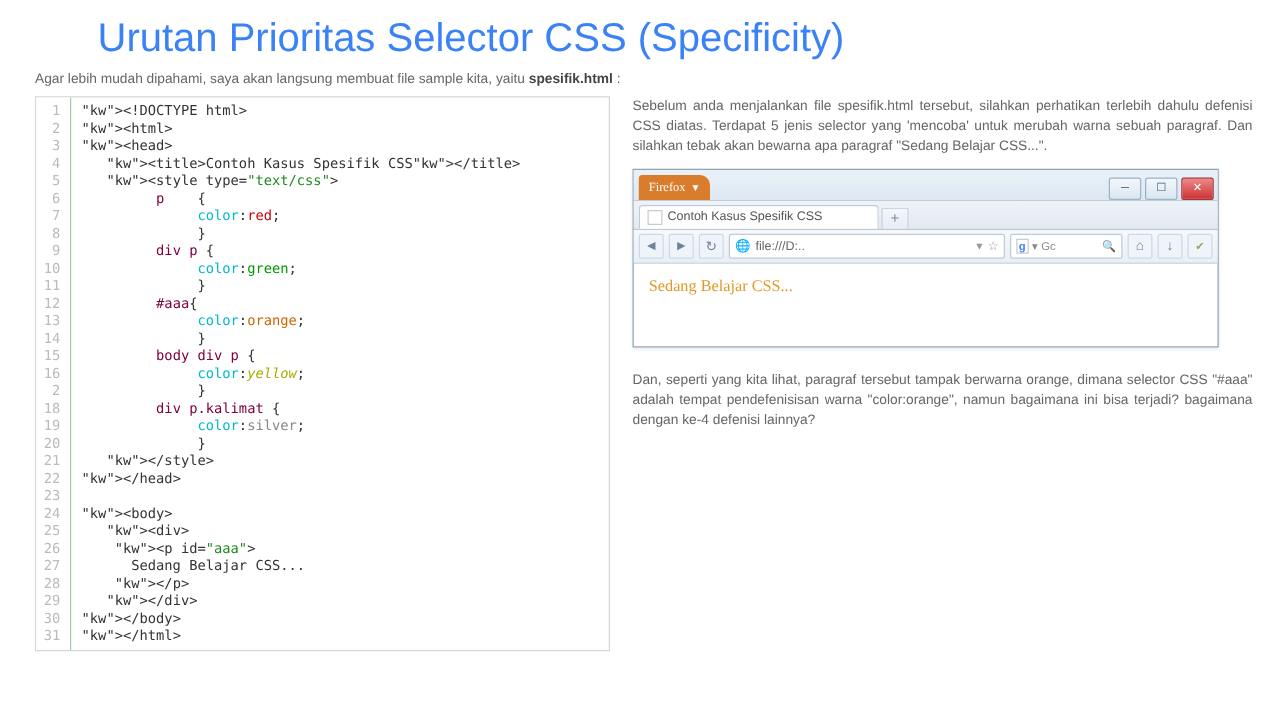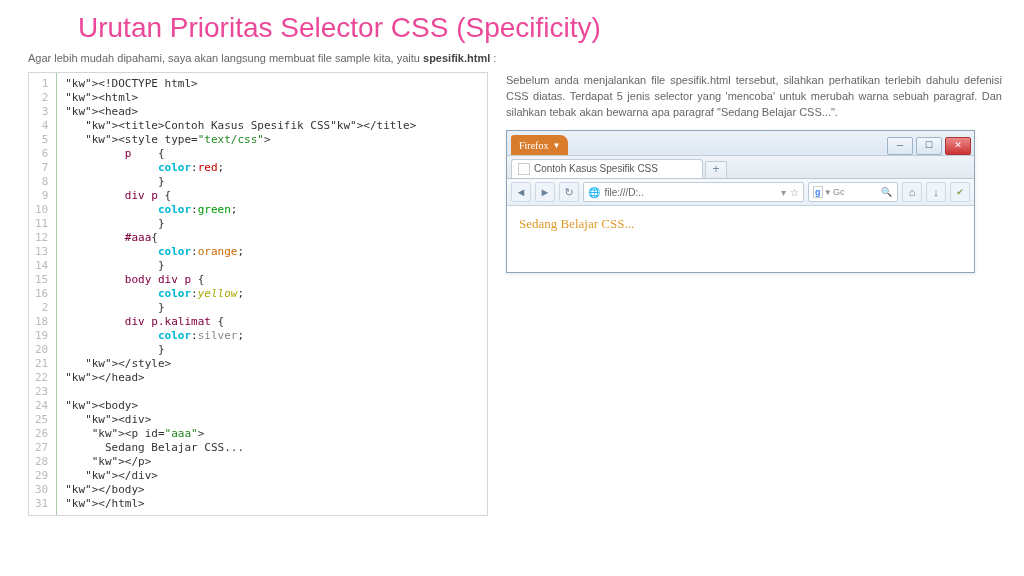--- a/index.html
+++ b/index.html
@@ -7,24 +7,24 @@
     padding: 0;
     font-family: "Segoe UI", Arial, sans-serif;
     background: #fff;
     color: #333;
     width: 1024px;
     height: 576px;
     overflow: hidden;
     font-size: 11px;
   }
   .title {
-    font-size: 28px;
+    font-size: 32px;
     font-weight: 400;
     padding: 12px 0 8px 78px;
-    color: #ec4899;
+    color: #3b82f6;
   }
   .intro {
     padding: 0 16px 8px 28px;
     color: #666;
     font-size: 11px;
   }
   .intro b { font-weight: bold; color: #444; }
 
   .cols {
     display: flex;
@@ -49,21 +49,21 @@
     text-align: right;
     padding: 4px 8px 4px 6px;
     border-right: 1px solid #a6ceae;
     user-select: none;
   }
   .gutter div { height: 14px; }
   .src { padding: 4px 8px; white-space: pre; color: #333; }
   .src .line { height: 14px; }
   .str { color: #282; }
   .sel { color: #800040; }
-  .prop { color: #00b8d4; font-weight: bold; }
+  .prop { color: #00b8d4; }
   .valred { color: #c00; }
   .valgrn { color: #090; }
   .valorg { color: #c60; }
   .valylw { color: #aa0; font-style: italic; }
   .valslv { color: #888; margin-top: 32px; }
 
   
   .para { color: #666; line-height: 16px; margin-bottom: 10px; text-align: justify; }
 
   
@@ -249,14 +249,15 @@
           <span>Gc</span>
           <span style="margin-left:auto;">🔍</span>
         </div>
         <div class="tbtn">⌂</div>
         <div class="tbtn">↓</div>
         <div class="tbtn" style="font-size:9px;color:#8a5;">✔</div>
       </div>
       <div class="bw-content">Sedang Belajar CSS...</div>
     </div>
 
+    <div class="para">Dan, seperti yang kita lihat, paragraf tersebut tampak berwarna orange, dimana selector CSS "#aaa" adalah tempat pendefenisisan warna "color:orange", namun bagaimana ini bisa terjadi? bagaimana dengan ke-4 defenisi lainnya?</div>
   </div>
 </div>
 
 </body></html>

